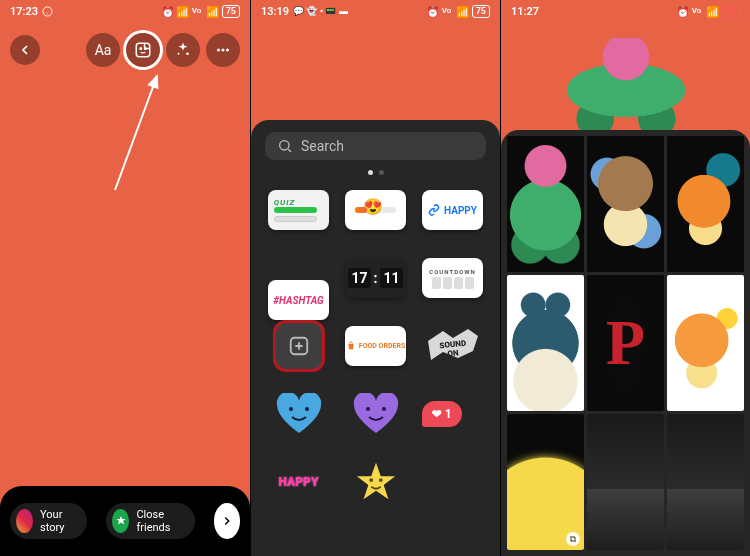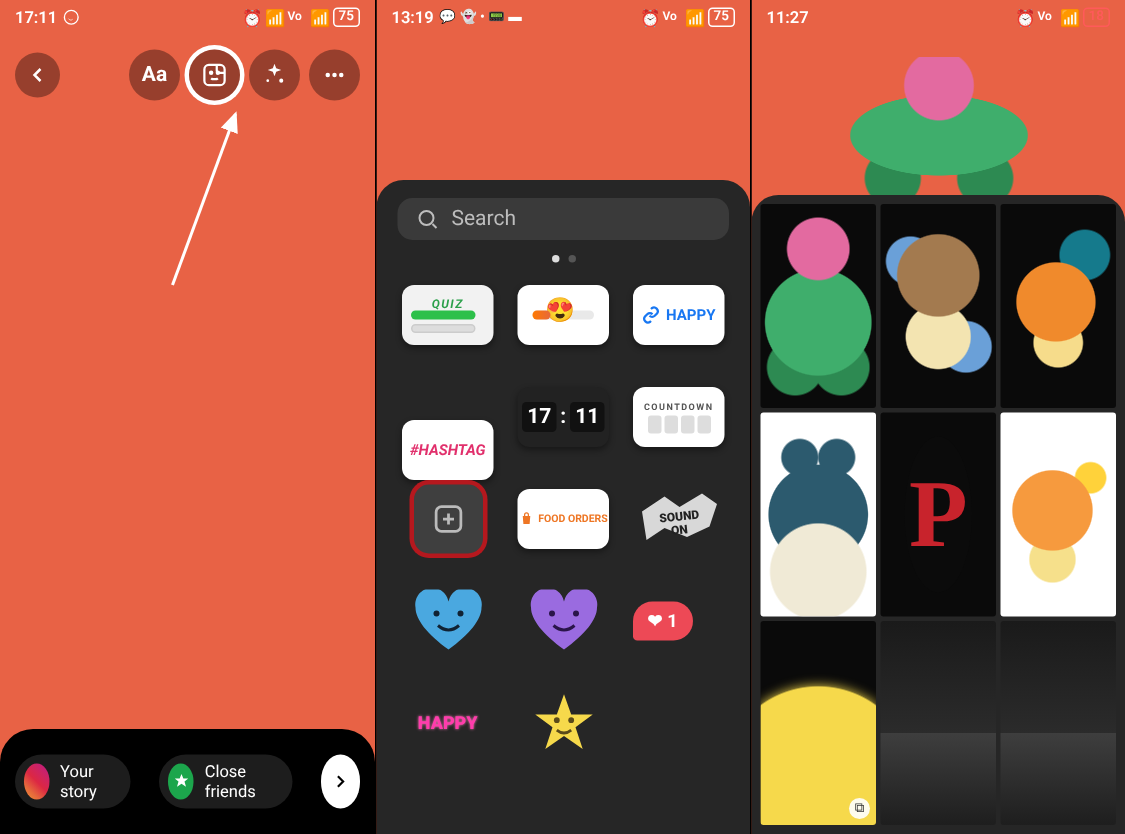--- a/index.html
+++ b/index.html
@@ -13,21 +13,21 @@
   .status .right, .status .left { display: flex; gap: 4px; align-items: center; }
   .status .ico { width: 11px; height: 11px; display: inline-block; }
   .status .batt { border: 1px solid #fff; border-radius: 3px; padding: 0 3px; font-size: 9px; line-height: 11px; }
 
   
   .canvas1 { position: absolute; inset: 0; background: #e86245; }
   .topbar1 { position: absolute; top: 30px; left: 0; right: 0; height: 40px; display: flex; align-items: center; padding: 0 10px; }
   .back-btn { width: 30px; height: 30px; border-radius: 50%; background: rgba(0,0,0,0.35); display: flex; align-items: center; justify-content: center; }
   .back-btn svg { width: 16px; height: 16px; }
   .tool-row { margin-left: auto; display: flex; gap: 6px; align-items: center; }
-  .tool { width: 34px; height: 34px; border-radius: 50%; background: rgba(0,0,0,0.35); display: flex; align-items: center; justify-content: center; color: #fff; font-size: 14px; font-weight: 700; }
+  .tool { width: 34px; height: 34px; border-radius: 50%; background: rgba(0,0,0,0.35); display: flex; align-items: center; justify-content: center; color: #fff; font-size: 14px; font-weight: 400; }
   .tool.highlight { box-shadow: 0 0 0 3px #fff; }
   .tool svg { width: 18px; height: 18px; }
 
   .arrow-svg { position: absolute; top: 70px; left: 105px; }
 
   .bottom1 { position: absolute; bottom: 0; left: 0; right: 0; height: 70px; background: #000; border-radius: 22px 22px 0 0; display: flex; align-items: center; padding: 0 10px; gap: 19px; }
   .pill { height: 36px; border-radius: 18px; background: #1d1d1d; display: flex; align-items: center; padding: 0 12px 0 6px; gap: 7px; color: #fff; font-size: 11px; }
   .pill .dot { width: 24px; height: 24px; border-radius: 50%; }
   .pill .grad { background: linear-gradient(45deg,#f09433,#e6683c,#dc2743,#cc2366,#bc1888); }
   .pill .green { background: #1ca64c; display:flex;align-items:center;justify-content:center;}
@@ -39,21 +39,21 @@
   .canvas2 { position: absolute; inset: 0; background: #e86245; }
   .sheet { position: absolute; left: 0; right: 0; bottom: 0; top: 120px; background: #262626; border-radius: 18px 18px 0 0; padding: 12px 14px; }
   .search { height: 28px; border-radius: 10px; background: #3a3a3a; display: flex; align-items: center; padding: 0 12px; gap: 8px; color: #bdbdbd; font-size: 14px; }
   .search svg { width: 16px; height: 16px; }
   .pager { display: flex; justify-content: center; gap: 6px; margin: 10px 0 6px; }
   .pager .d { width: 5px; height: 5px; border-radius: 50%; background: #555; }
   .pager .d.on { background: #ddd; }
   .grid { display: grid; grid-template-columns: repeat(3, 1fr); gap: 10px; }
   .cell { height: 58px; display: flex; align-items: center; justify-content: center; position: relative; }
   .stk { width: 92%; height: 40px; border-radius: 8px; background: #fff; display: flex; align-items: center; justify-content: center; font-size: 10px; font-weight: 700; box-shadow: 0 2px 4px rgba(0,0,0,0.4); }
-  .quiz { flex-direction: column; align-items: center; padding: 4px 6px; background:#f2f2f2;}
+  .quiz { flex-direction: column; align-items: flex-start; padding: 4px 6px; background:#f2f2f2;}
   .quiz .tag { font-size: 8px; color: #2aa04a; font-style: italic; letter-spacing:1px;}
   .quiz .bars { display: flex; flex-direction: column; gap: 3px; width: 100%; }
   .quiz .b1 { height: 6px; border-radius: 3px; background: #2dc04a; width: 88%; }
   .quiz .b2 { height: 6px; border-radius: 3px; background: #ddd; width: 88%; border:1px solid #ccc;}
   .slider { justify-content: flex-start; padding: 0 10px; }
   .slider .track { width:100%; height:6px; border-radius:3px; background:#e9e9e9; position:relative;}
   .slider .track::before{content:"😍";position:absolute;left:22%;top:-10px;font-size:16px;}
   .slider .track .fill{position:absolute;left:0;top:0;height:100%;width:30%;border-radius:3px;background:linear-gradient(90deg,#ff7a00,#e6683c);}
   .link { color: #1877f2; gap:4px;}
   .link svg{width:12px;height:12px;}
@@ -127,21 +127,21 @@
 </style>
 </head>
 <body>
 
 <div class="wrap">
 
   <div class="phone">
     <div class="canvas1"></div>
     <div class="status">
       <div class="left">
-        <span>17:11</span>
+        <span>17:23</span>
         <span class="ico">
           <svg viewBox="0 0 24 24" fill="#fff">
               <circle cx="12" cy="12" r="10" fill="none" stroke="#fff" stroke-width="2"></circle>
               <path d="M8 14c1 2 4 3 6 1" stroke="#fff" fill="none"></path>
             </svg>
         </span>
       </div>
       <div class="right">
         <span class="ico">⏰</span>
         <span class="ico">📶</span>

